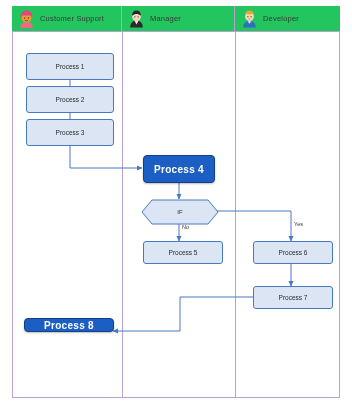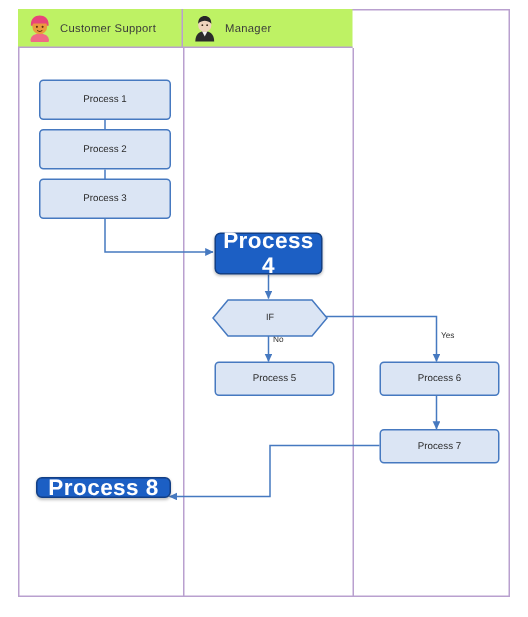--- a/index.html
+++ b/index.html
@@ -32,21 +32,21 @@
     left: 12px;
     top: 6px;
     width: 328px;
     height: 26px;
     display: flex;
     box-sizing: border-box;
   }
   .lane-header {
     flex: 0 0 auto;
     height: 26px;
-    background: #bef264;
+    background: #22c55e;
     border-right: 1px solid #b9a0cf;
     border-bottom: 1px solid #b9a0cf;
     box-sizing: border-box;
     display: flex;
     align-items: center;
     gap: 5px;
     padding-left: 6px;
   }
   .lane-header:last-child { border-right: none; }
   .lane-header .lh-label {
@@ -79,21 +79,21 @@
     background: #dbe5f4;
     border: 1px solid #4679c0;
     border-radius: 3px;
     font-size: 6.5px;
     color: #2a2a2a;
   }
   .node.highlight {
     background: #1c5fc4;
     border: 1px solid #123f85;
     border-radius: 4px;
-    font-size: 15px;
+    font-size: 10px;
     font-weight: bold;
     color: #ffffff;
     letter-spacing: .3px;
     box-shadow: 0 1px 2px rgba(0,0,0,.25);
   }
   .hexborder {
     position: absolute;
     pointer-events: none;
   }
 
@@ -141,20 +141,32 @@
         <path d="M2.2 18.6 C2.2 13.8 5.1 11.6 8.5 11.6 C11.9 11.6 14.8 13.8 14.8 18.6 Z" fill="#2b2b2b"></path>
         <path d="M6.7 11.9 L8.5 15.4 L10.3 11.9 Z" fill="#f2f2f2"></path>
         <ellipse cx="8.5" cy="7.6" rx="4.4" ry="4.8" fill="#f0d4bd"></ellipse>
         <path d="M4.1 6.8 C4.1 2.9 6.2 1.6 8.5 1.6 C10.8 1.6 12.9 2.9 12.9 6.8 C11.6 5.4 9.9 4.9 8.5 4.9 C7.1 4.9 5.4 5.4 4.1 6.8 Z" fill="#272727"></path>
         <circle cx="6.9" cy="7.8" r=".6" fill="#3a2a1c"></circle>
         <circle cx="10.1" cy="7.8" r=".6" fill="#3a2a1c"></circle>
       </svg>
       <span class="lh-label">Manager</span>
     </div>
 
+    <div class="lane-header" style="width:105px;">
+      <svg class="avatar" viewBox="0 0 17 19">
+        <path d="M2.2 18.6 C2.2 14.0 5.1 12.0 8.5 12.0 C11.9 12.0 14.8 14.0 14.8 18.6 Z" fill="#2f6fc0"></path>
+        <path d="M6.9 12.2 L8.5 14.8 L10.1 12.2 Z" fill="#ffffff"></path>
+        <ellipse cx="8.5" cy="7.4" rx="4.4" ry="4.7" fill="#f6d9bc"></ellipse>
+        <path d="M4.0 6.6 C4.0 2.6 6.2 1.5 8.5 1.5 C10.8 1.5 13.0 2.6 13.0 6.6 C12.2 5.0 10.3 4.4 8.5 5.6 C6.7 4.4 4.8 5.0 4.0 6.6 Z" fill="#e8a33c"></path>
+        <circle cx="6.9" cy="7.7" r=".6" fill="#4a3420"></circle>
+        <circle cx="10.1" cy="7.7" r=".6" fill="#4a3420"></circle>
+        <path d="M7.3 9.8 Q8.5 10.7 9.7 9.8" stroke="#b9713a" stroke-width=".6" fill="none"></path>
+      </svg>
+      <span class="lh-label">Developer</span>
+    </div>
   </div>
 
   <svg class="edge-layer">
     <defs>
       <marker id="ah" markerWidth="7" markerHeight="7" refX="5.2" refY="2.6" orient="auto">
         <path d="M0,0 L5.6,2.6 L0,5.2 z" fill="#4679c0"></path>
       </marker>
     </defs>
 
     <path d="M70,80 L70,92" stroke="#4679c0" stroke-width="1" fill="none" marker-end="url(#ah)"></path>

